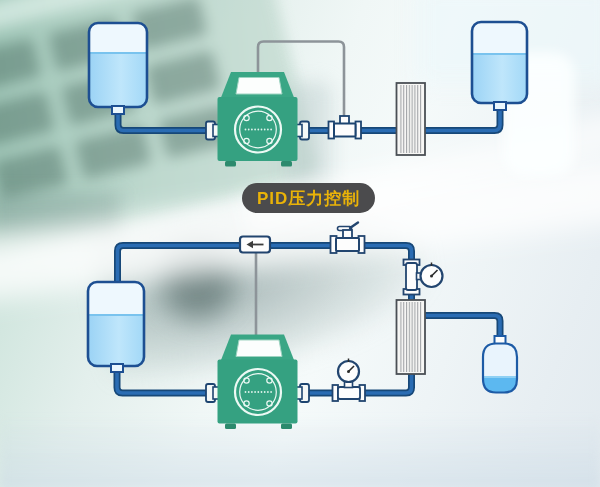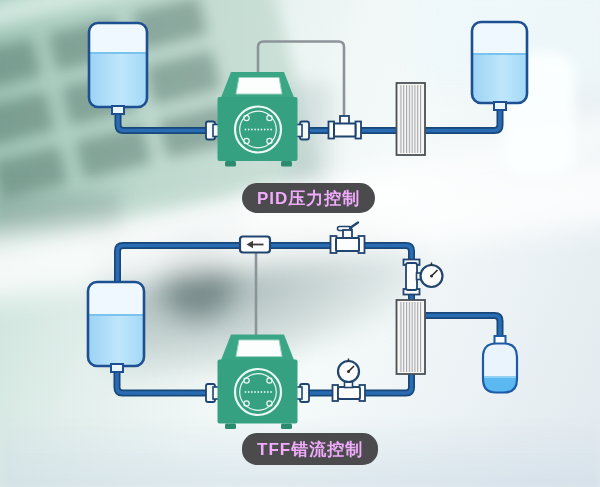--- a/index.html
+++ b/index.html
@@ -26,21 +26,21 @@
     background:rgba(255,255,255,.78);filter:blur(13px);}
   .bg-streak2{position:absolute;left:240px;top:150px;width:430px;height:38px;transform:rotate(-13deg);
     background:rgba(255,255,255,.6);filter:blur(10px);}
   .bg-topright{position:absolute;left:415px;top:-15px;width:200px;height:100px;background:rgba(236,247,249,.75);filter:blur(11px);}
   .bg-whiteblob{position:absolute;left:503px;top:52px;width:72px;height:125px;border-radius:22px;
     background:rgba(252,255,255,.9);filter:blur(6px);}
   .bg-bottom{position:absolute;left:0;top:415px;width:600px;height:75px;
     background:linear-gradient(rgba(210,224,232,0),rgba(203,218,229,.6));filter:blur(5px);}
   
   svg.diagram{position:absolute;left:0;top:0;}
-  .pill{position:absolute;background:#4b4b4d;color:#f0abfc;border-radius:15px;
+  .pill{position:absolute;background:#4b4b4d;color:#eab308;border-radius:15px;
     font-size:17px;font-weight:bold;letter-spacing:1px;line-height:29px;height:29px;
     padding:1px 15px 0 15px;text-align:center;white-space:nowrap;}
   .pill-top{left:242px;top:183px;}
   .pill-bottom{left:242px;top:433px;line-height:31px;height:31px;}
 </style>
 </head>
 <body>
 
 <div class="stage">
 
@@ -263,15 +263,14 @@
       <path d="M483,357 Q483,343.5 496,343.5 L504,343.5 Q517,343.5 517,357 L517,379 Q517,392.5 504,392.5 L496,392.5 Q483,392.5 483,379 Z" fill="#e9f4fd"></path>
       <g clip-path="url(#bottleclip)">
         <rect x="483" y="376" width="34" height="17" fill="#5cb8f0"></rect>
         <rect x="483" y="376" width="34" height="2" fill="#8ed0f4"></rect>
       </g>
       <path d="M483,357 Q483,343.5 496,343.5 L504,343.5 Q517,343.5 517,357 L517,379 Q517,392.5 504,392.5 L496,392.5 Q483,392.5 483,379 Z" fill="none" stroke="#1d5ba6" stroke-width="2.2"></path>
     </g>
   </svg>
 
   <div class="pill pill-top">PID压力控制</div>
-  <div class="pill pill-bottom">TFF错流控制</div>
 
 </div>
 
 </body></html>

